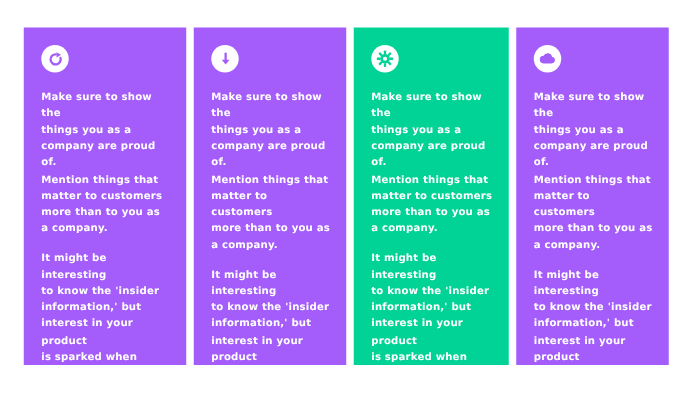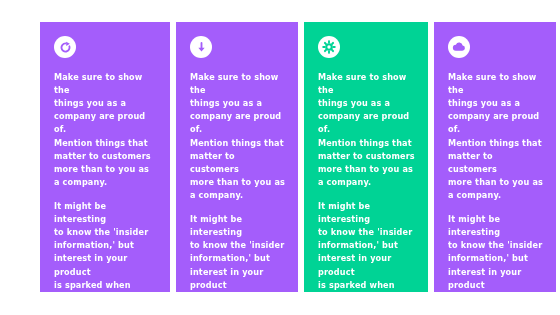--- a/index.html
+++ b/index.html
@@ -9,21 +9,21 @@
   }
   body {
     width: 560px;
     height: 315px;
     overflow: hidden;
     font-family: "DejaVu Sans", "Liberation Sans", sans-serif;
   }
 
   #cards-row {
     position: absolute;
-    left: 40px;
+    left: 19px;
     top: 22px;
     width: 516px;
     height: 270px;
     display: flex;
     gap: 6px;
     align-items: stretch;
   }
 
   .card {
     box-sizing: border-box;

